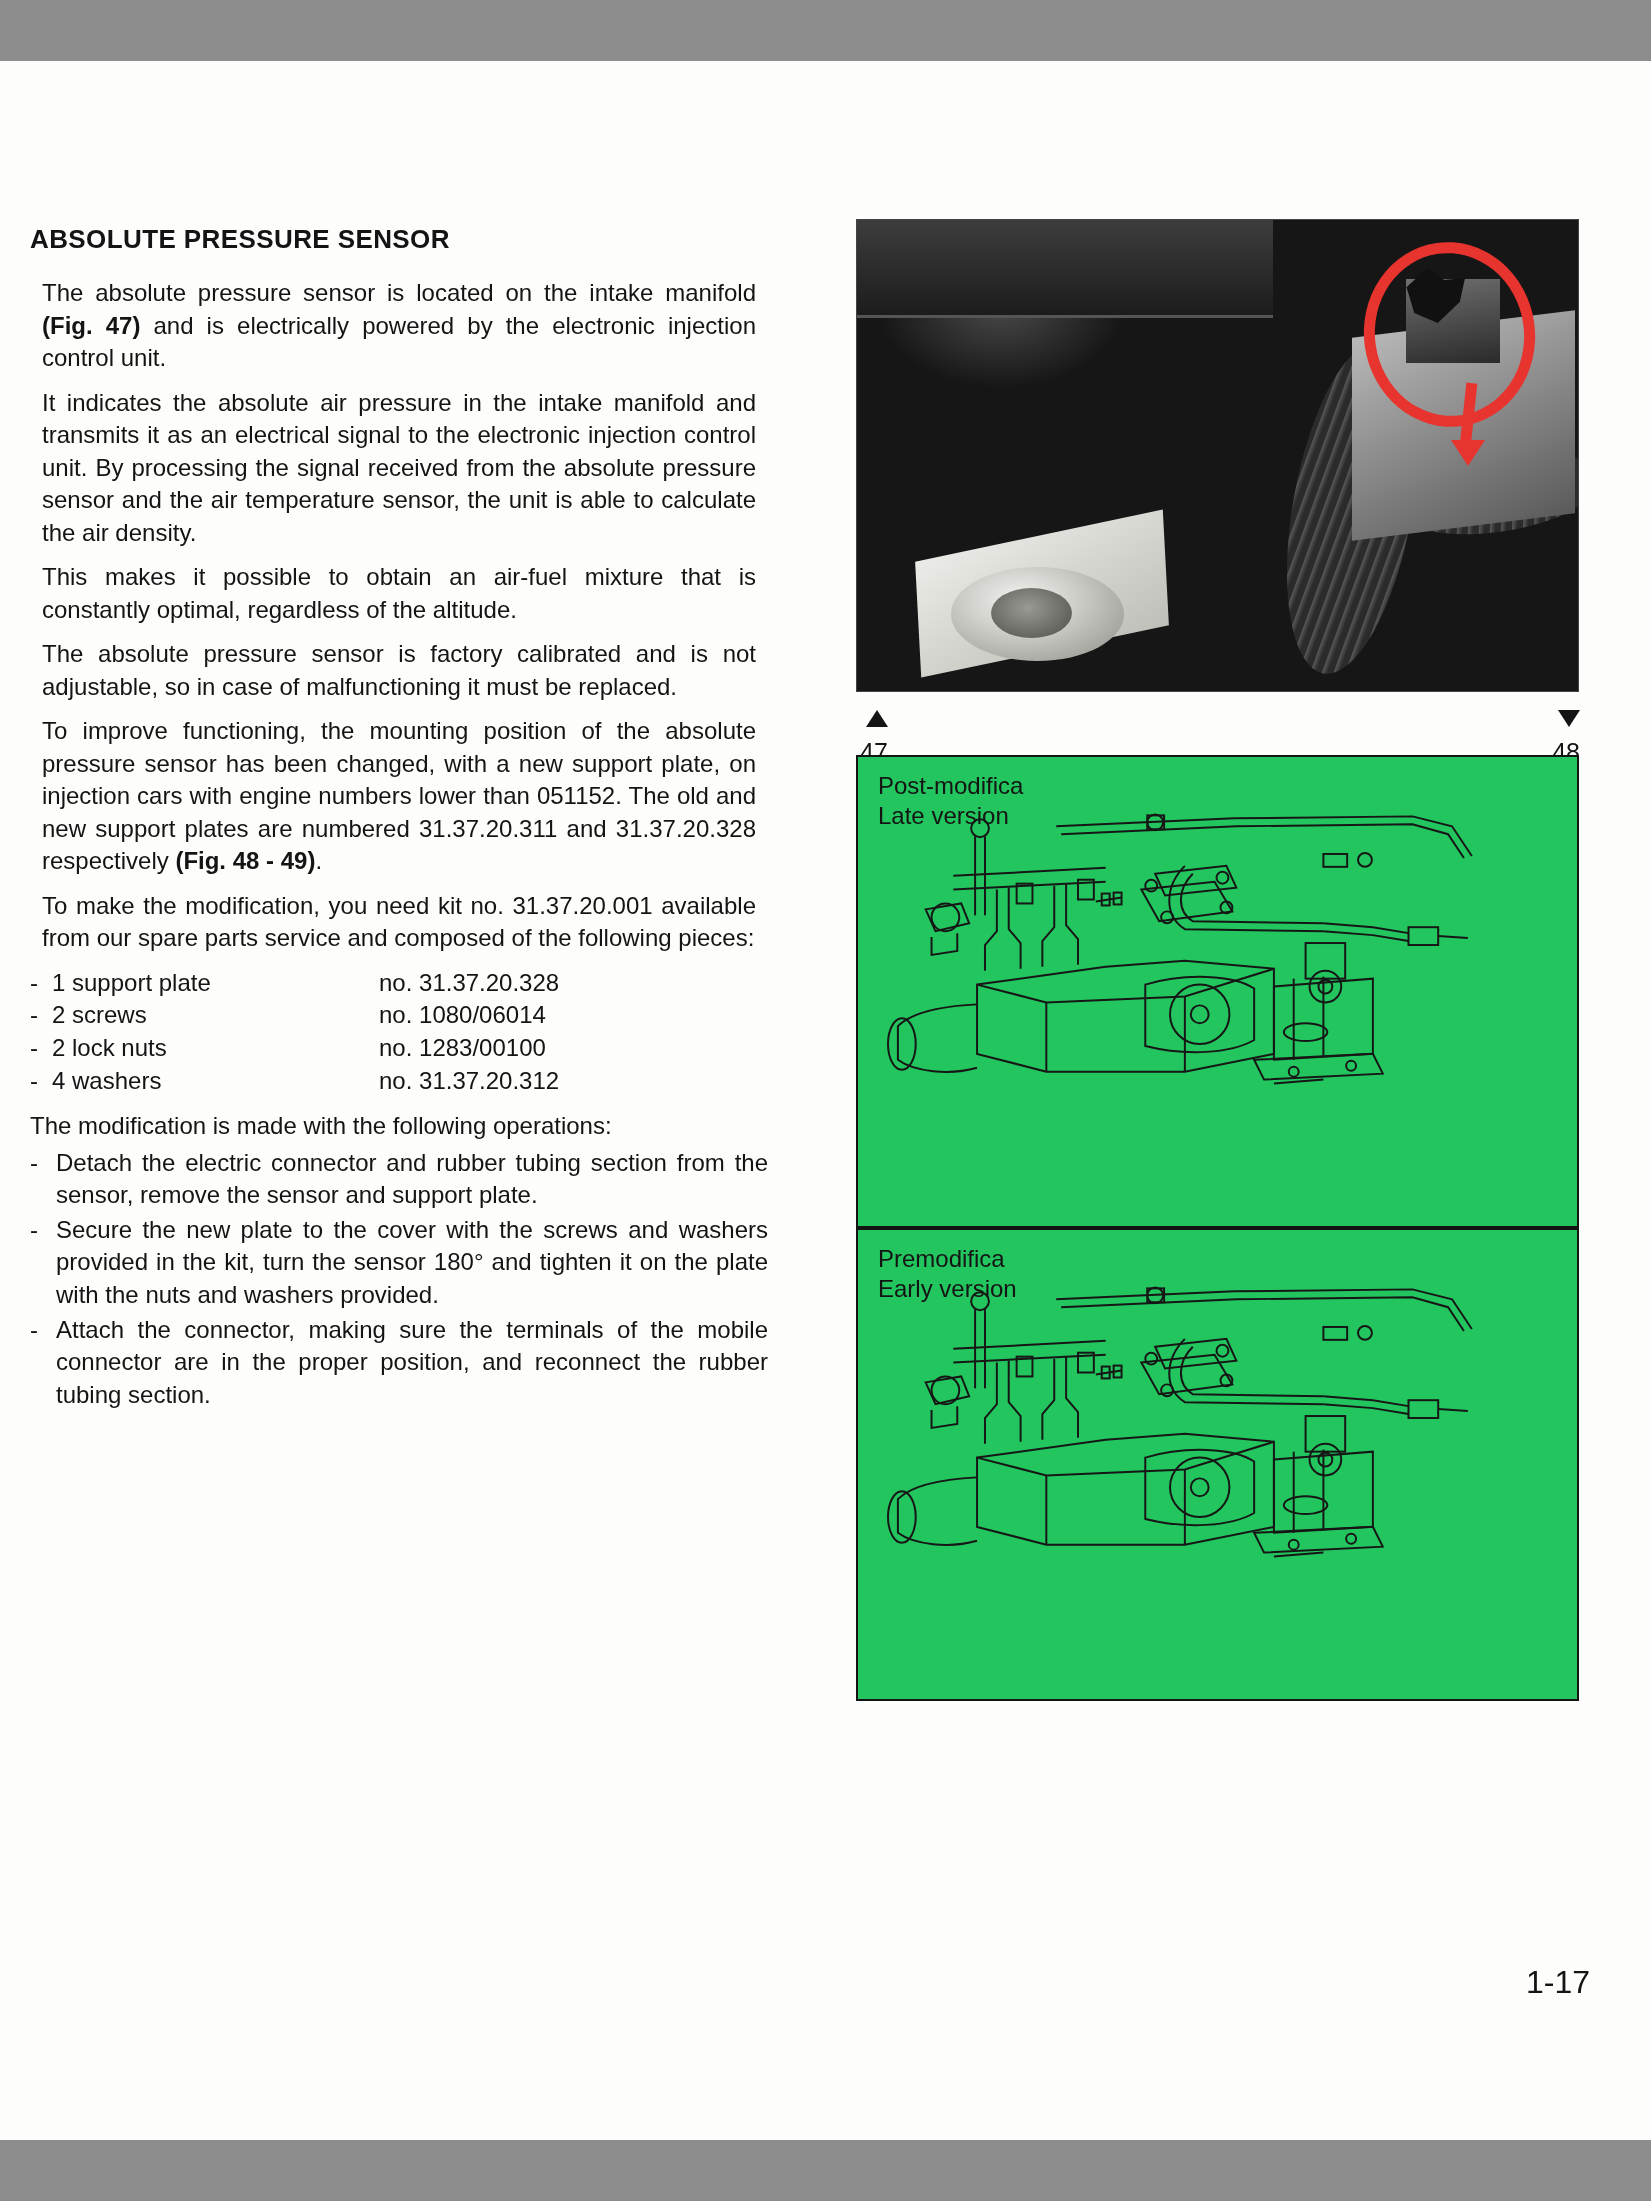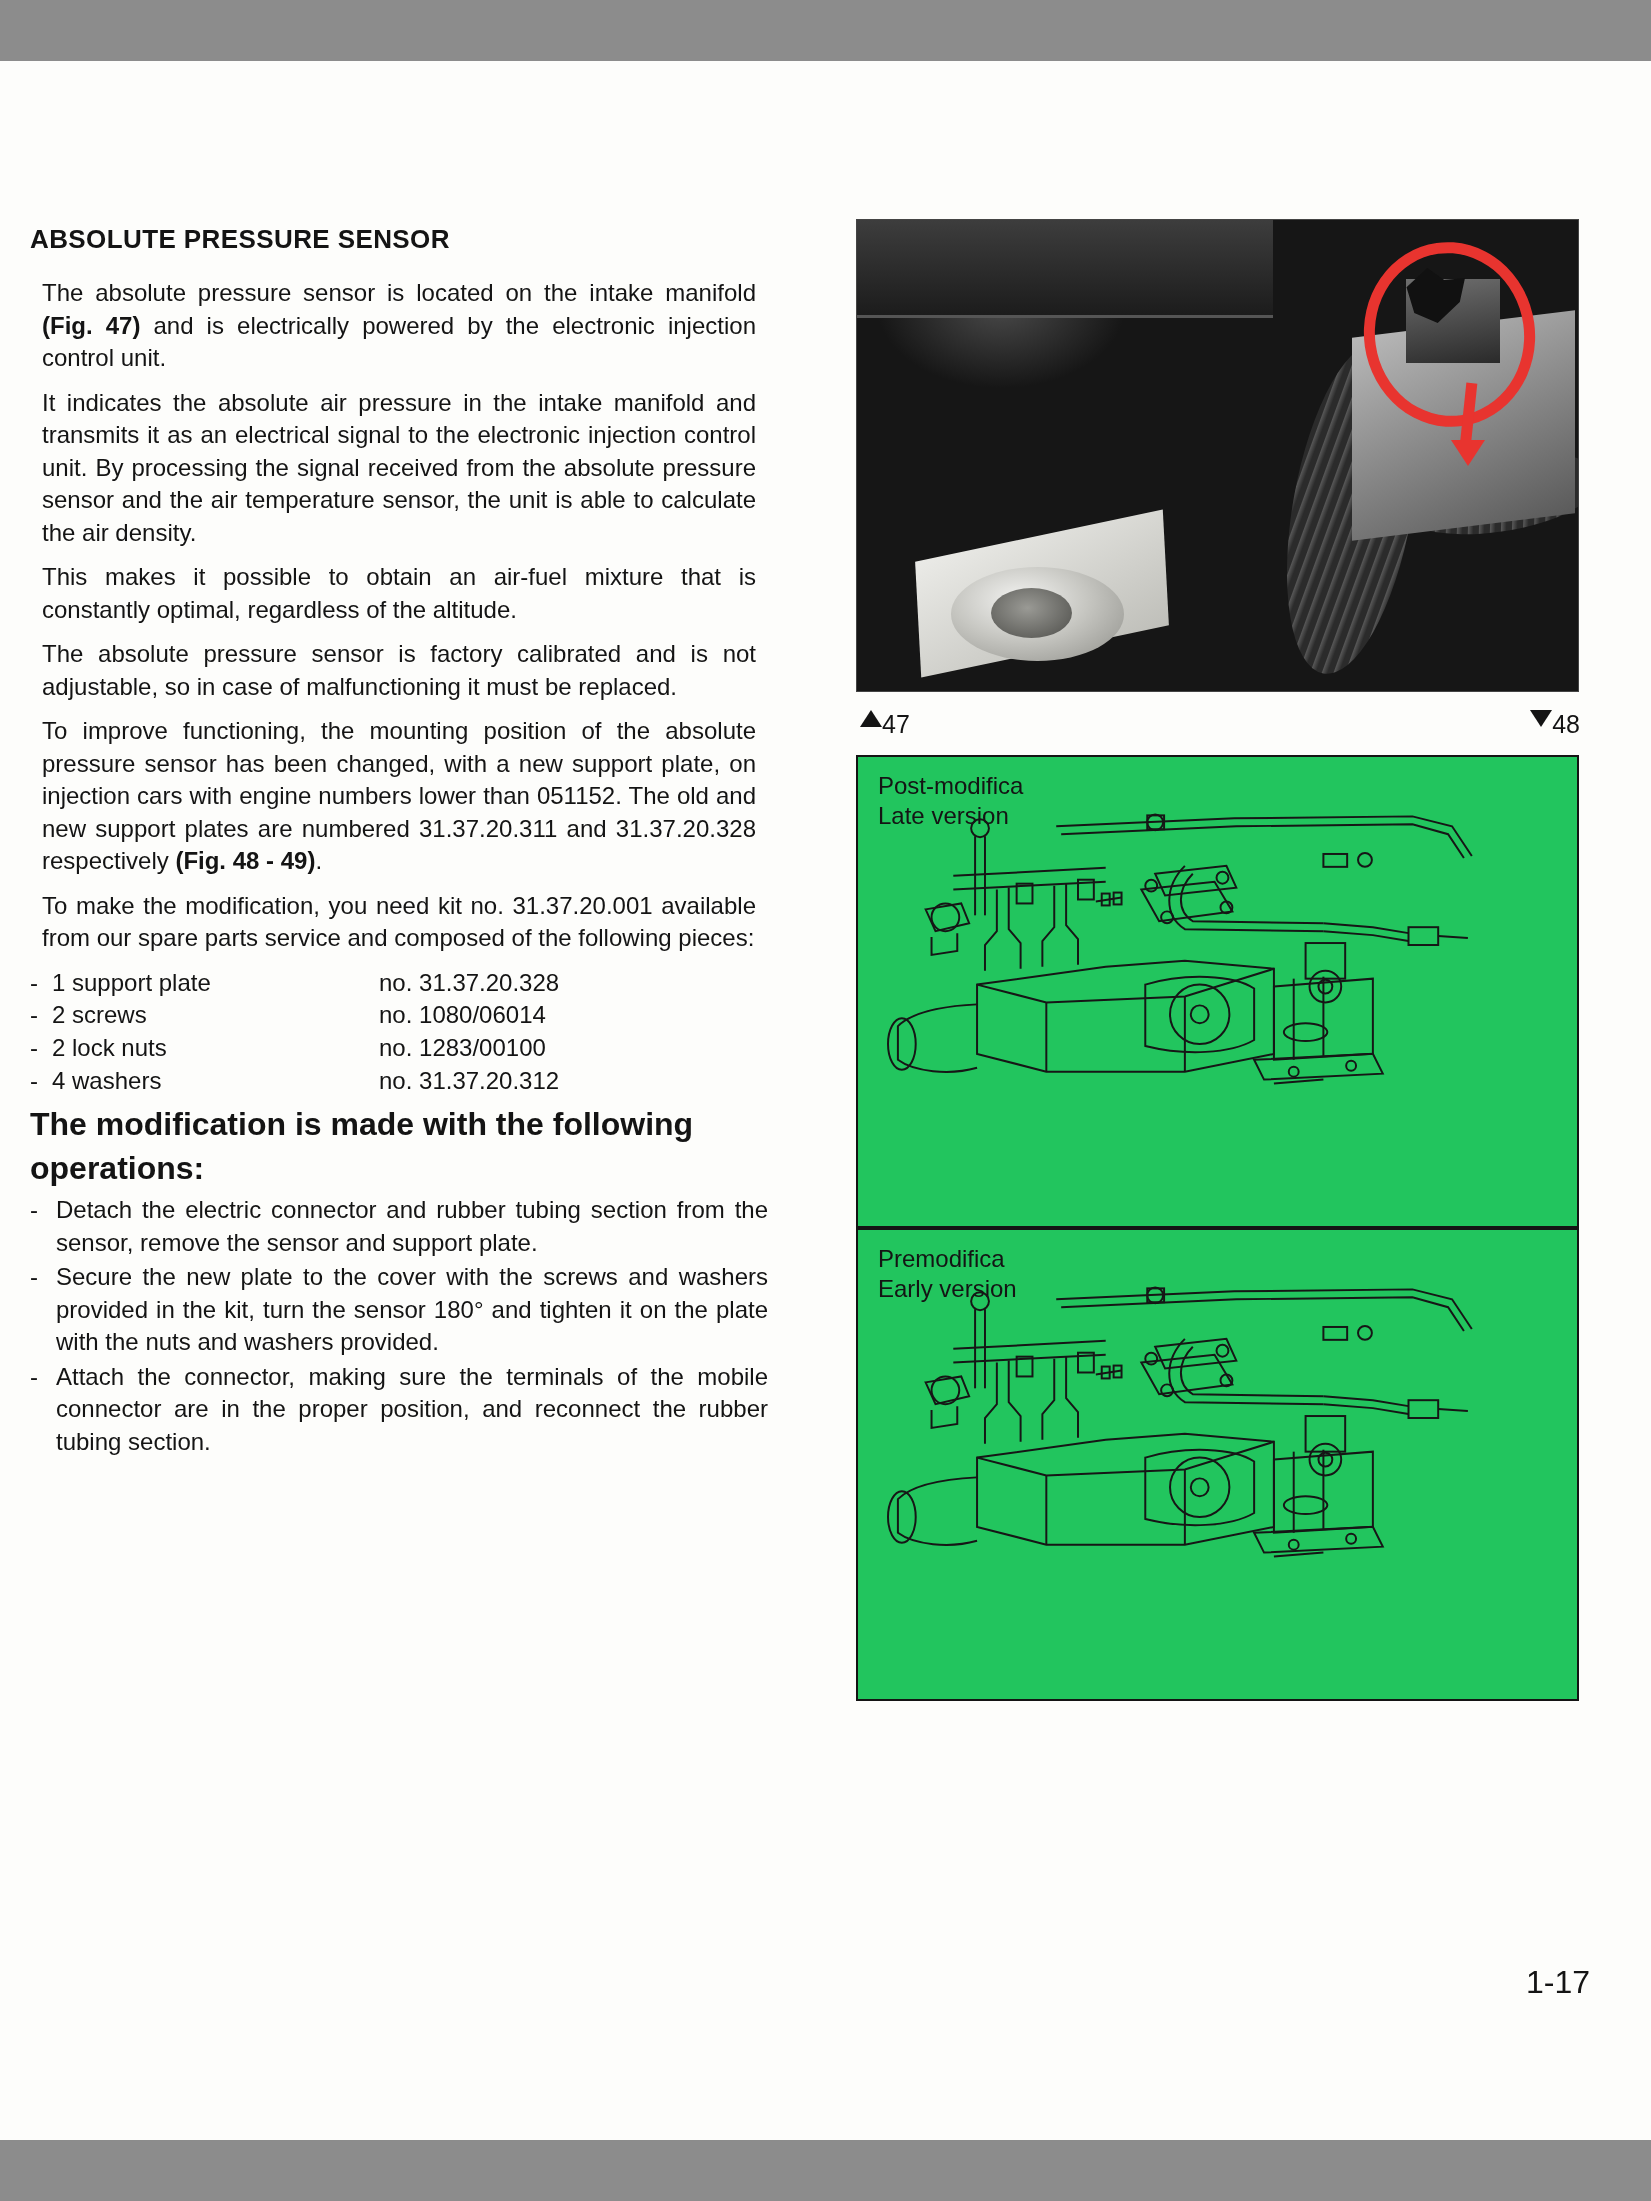--- a/index.html
+++ b/index.html
@@ -70,25 +70,24 @@
   }
   .parts-name {
     width: 327px;
     flex: none;
   }
   .parts-code {
     flex: none;
   }
 
   .ops-intro {
-    margin-top: 6px;
-    font-size: 32px;
+    margin-top: 13px;
+    font-size: 24px;
     line-height: 1.36;
     color: #141414;
-    font-weight: bold;
   }
   .ops-list {
     margin-top: 4px;
     font-size: 24px;
     line-height: 1.355;
     color: #141414;
   }
   .ops-item {
     display: flex;
     margin-bottom: 2px;
@@ -216,21 +215,23 @@
   .fig-caption-row {
     position: relative;
     height: 51px;
     margin-top: 12px;
   }
   .fig-label {
     position: absolute;
     font-size: 25px;
     color: #141414;
     display: flex;
-    align-items: flex-start;
+    align-items: flex-end;
+    gap: 11px;
+    flex-direction: column;
   }
   .fig-label.left { left: 4px; top: 6px; }
   .fig-label.right { right: 4px; top: 6px; }
   .tri-up {
     width: 0; height: 0;
     border-left: 11px solid transparent;
     border-right: 11px solid transparent;
     border-bottom: 17px solid #141414;
   }
   .tri-down {

